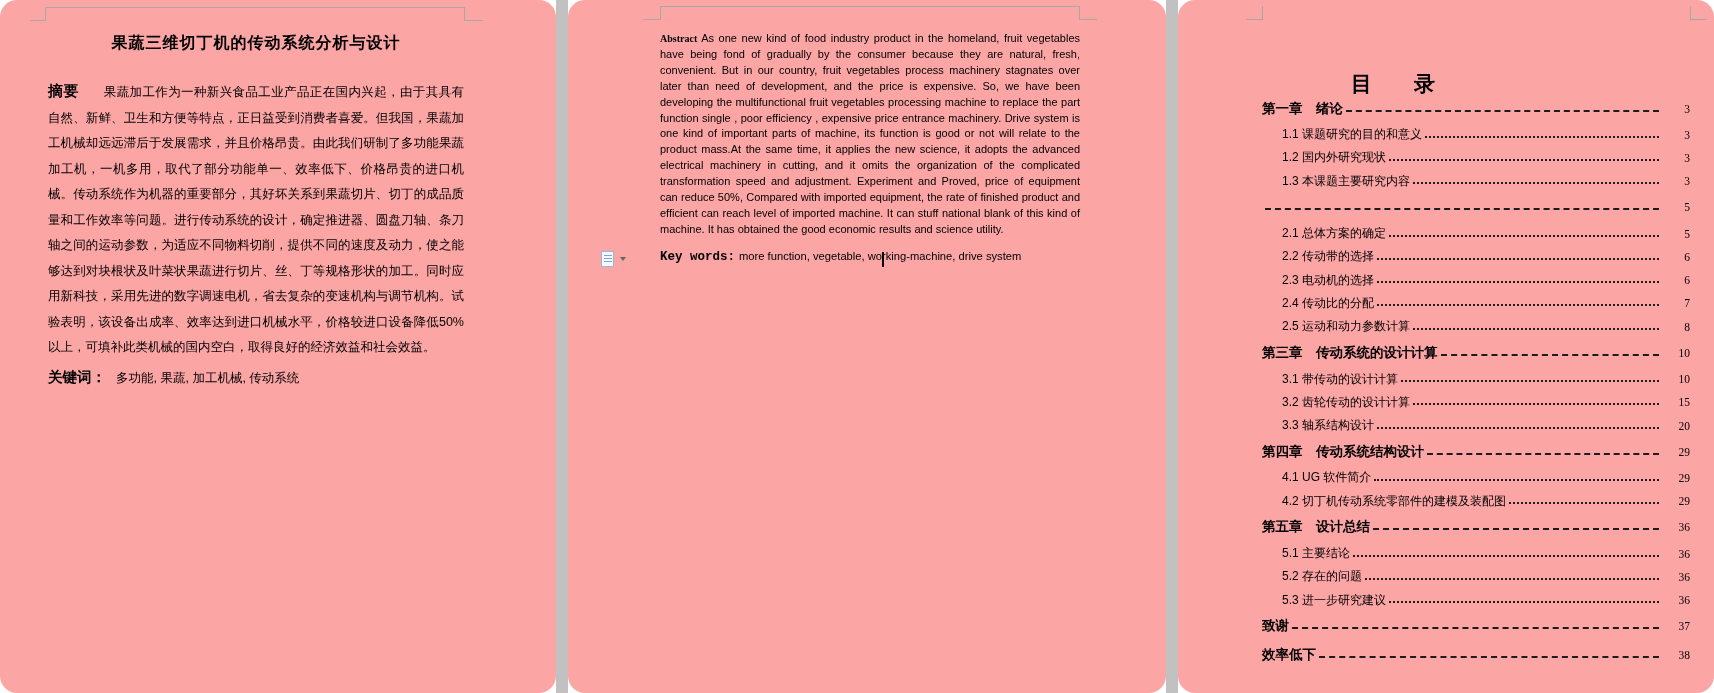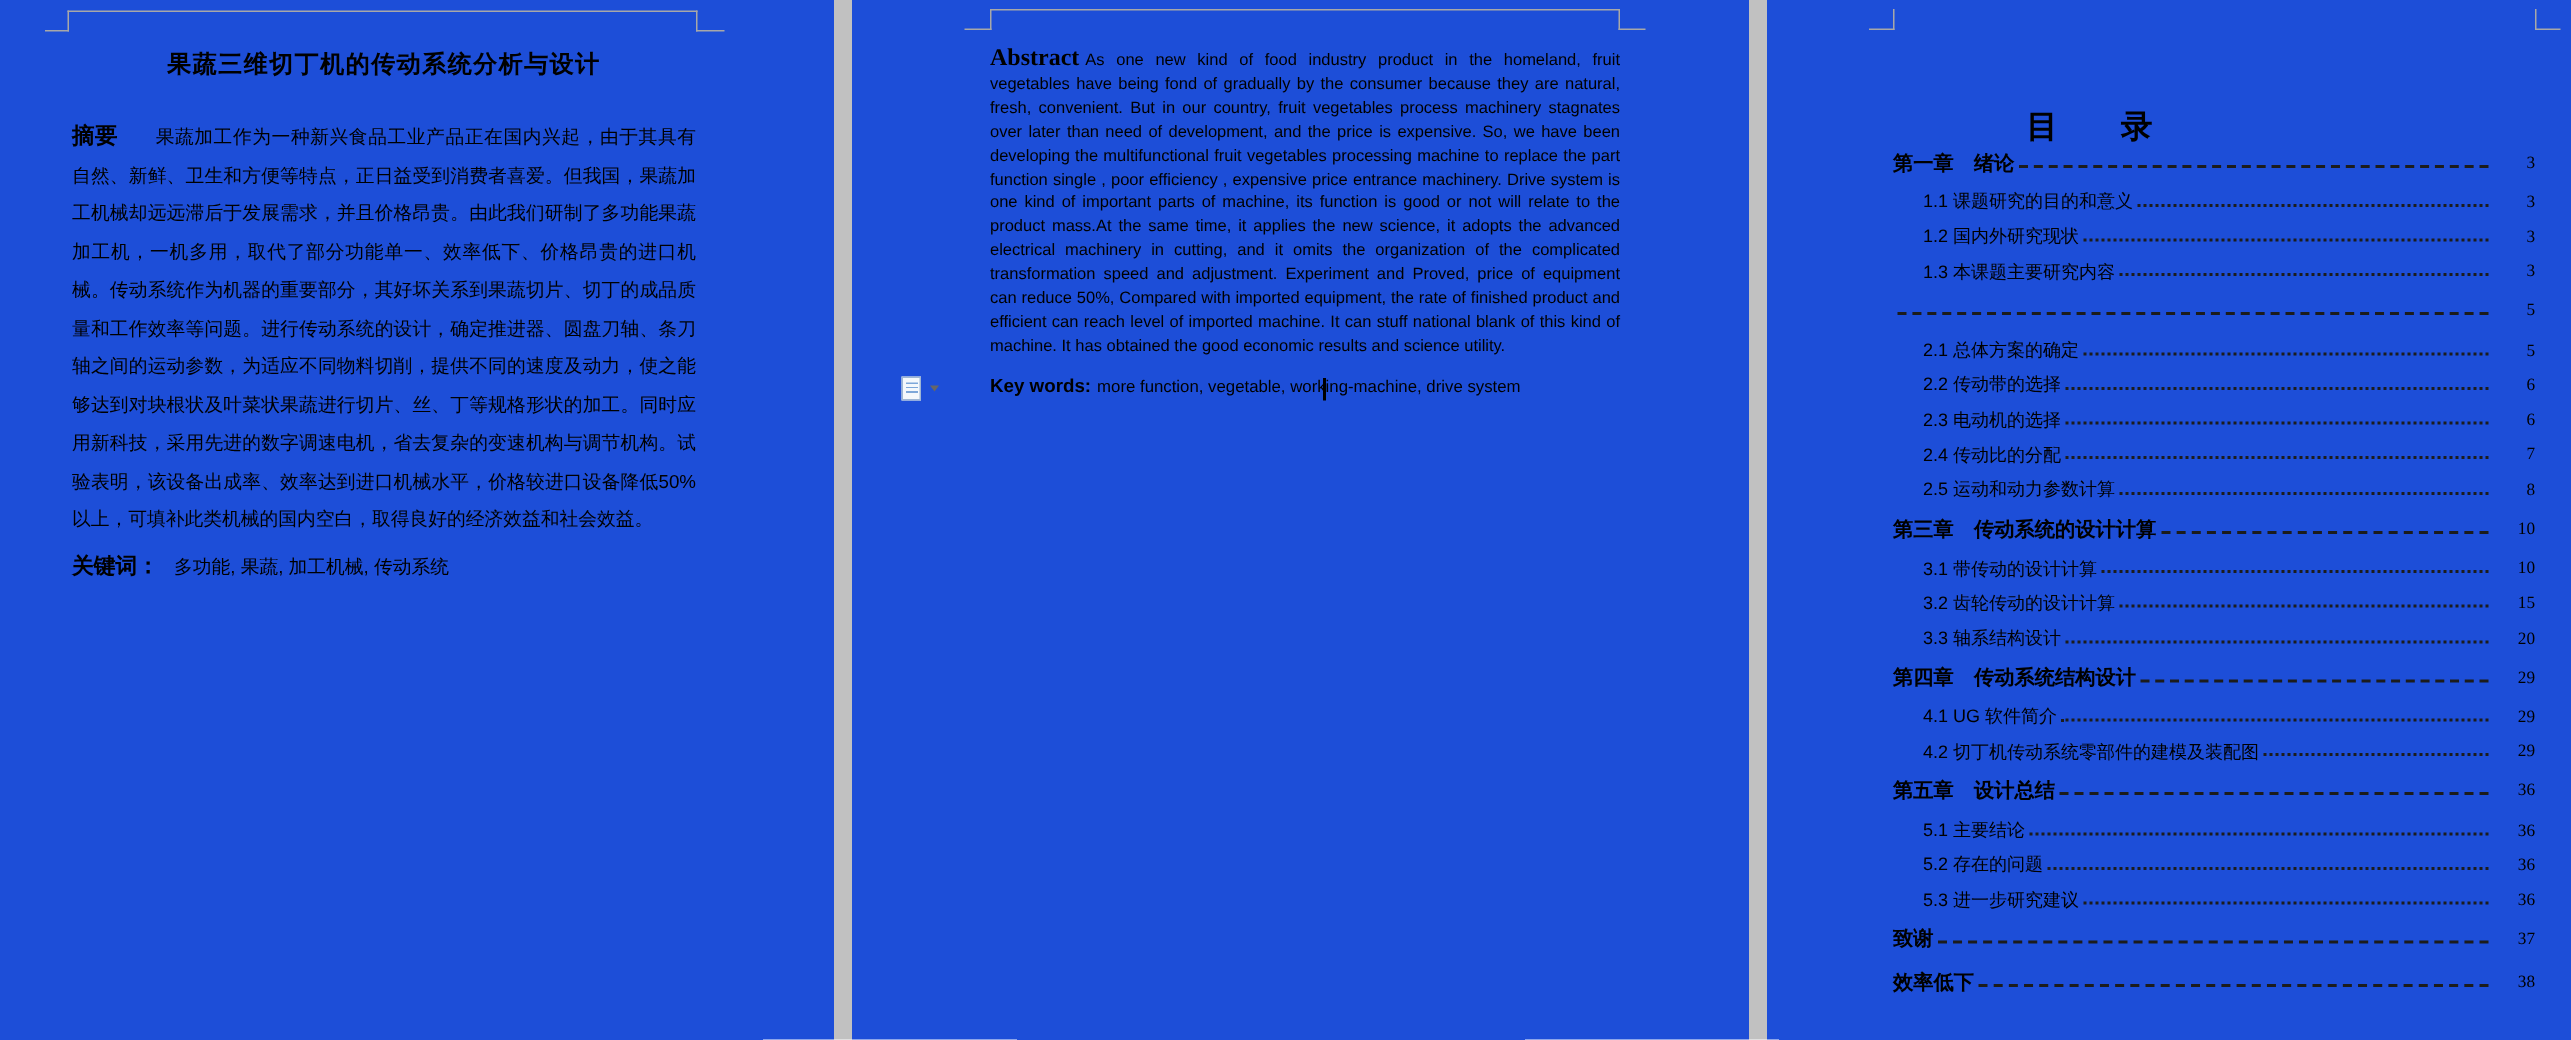--- a/index.html
+++ b/index.html
@@ -7,21 +7,21 @@
   body {
     width:1714px; height:693px; position:relative; overflow:hidden;
     font-family:"Liberation Sans", sans-serif; color:#000;
   }
   .canvas { position:absolute; inset:0; }
 
   
   .page-gap { position:absolute; top:0; bottom:0; width:12px; background:#c1c1c1; }
 
   
-  .page { position:absolute; top:0; bottom:0; background:#1d4ed8; }
+  .page { position:absolute; top:0; bottom:0; background:#fca5a5;border-radius:17px; }
   #page1 { left:0;    width:556px; }
   #page2 { left:568px; width:598px; }
   #page3 { left:1178px; width:536px; }
 
   
   .mark { position:absolute; background:#a8a8a8; }
 
   
   .p1-title {
     position:absolute; left:48px; top:33px; width:416px;
@@ -34,25 +34,25 @@
   .p1-abs-label { font-weight:bold; font-size:15px; margin-right:25px; }
   .p1-kw { position:absolute; left:48px; top:368px; font-size:12.5px; }
   .p1-kw-label { font-weight:bold; font-size:14.5px; margin-right:10px; }
 
   
   .p2-body {
     position:absolute; left:92px; top:31px; width:420px;
     font-size:11px; line-height:15.9px; text-align:justify;
   }
   .p2-abs-label {
-    font-family:"Liberation Serif", serif; font-weight:bold; font-size:16px; margin-right:4px;
+    font-family:"Liberation Serif", serif; font-weight:bold; font-size:10px; margin-right:4px;
   }
   .p2-kw { position:absolute; left:92px; top:250px; width:430px; font-size:11.2px; }
   .p2-kw-label {
-    font-family:Liberation Sans, sans-serif; font-weight:bold; font-size:12.5px; margin-right:4px;
+    font-family:Liberation Mono, monospace; font-weight:bold; font-size:12.5px; margin-right:4px;
   }
   .caret { position:absolute; left:314px; top:252px; width:1.5px; height:15px; background:#000; }
 
   .paste-btn {
     position:absolute; left:33px; top:251px; width:26px; height:17px; cursor:pointer;
   }
   .paste-doc {
     position:absolute; left:0; top:0; width:13px; height:16px;
     background:#f4f8fc; border:1px solid #9eb6d4;
   }

